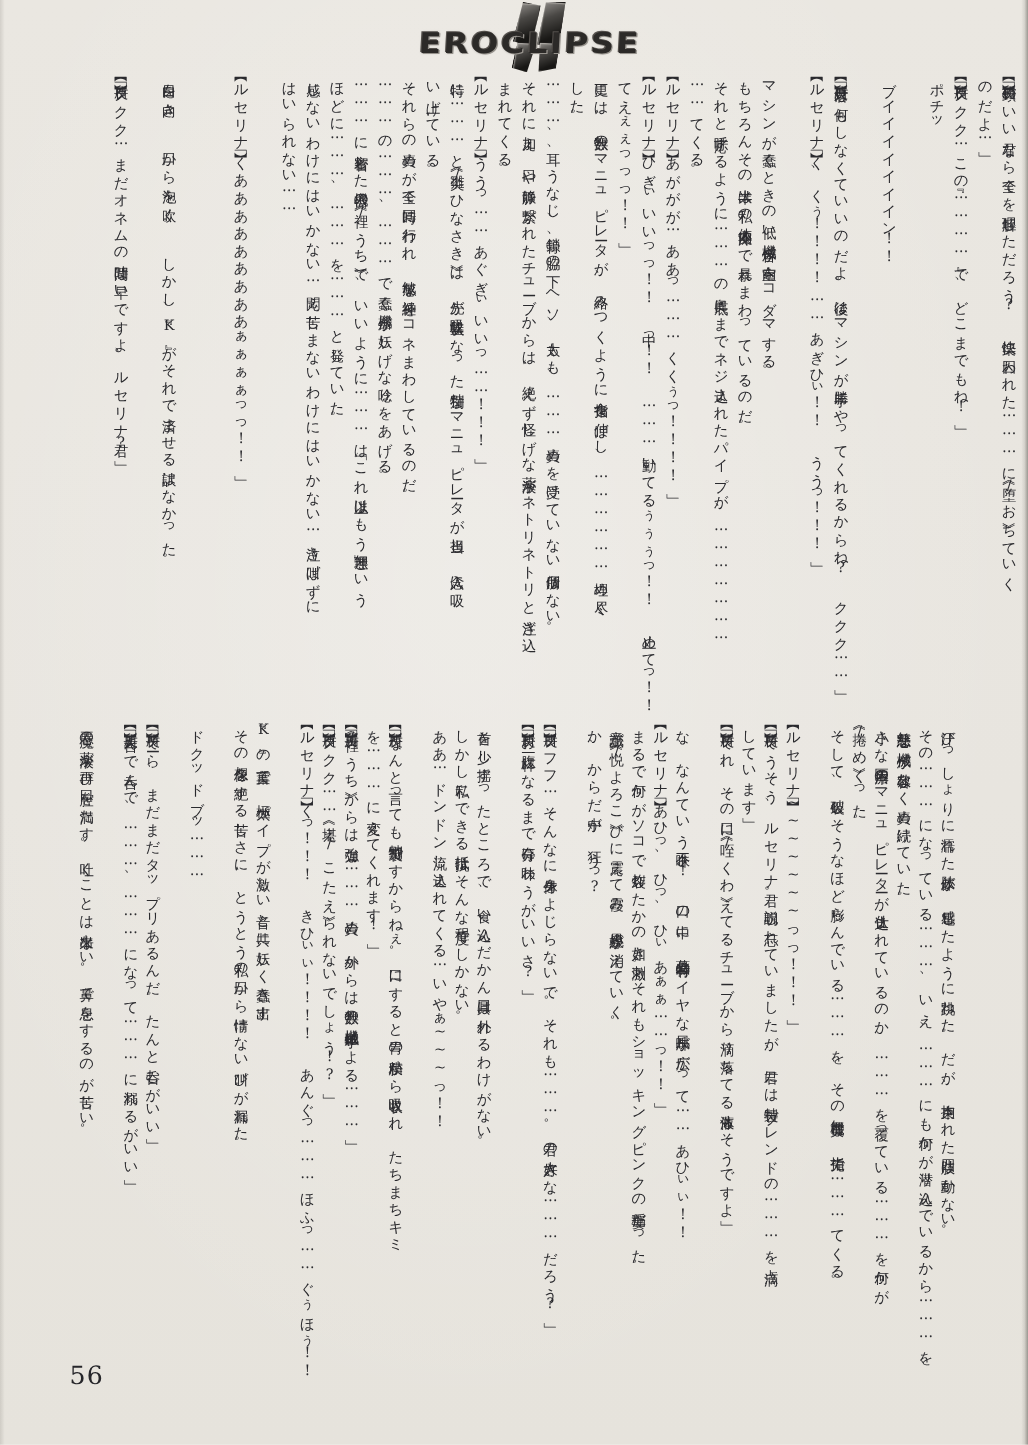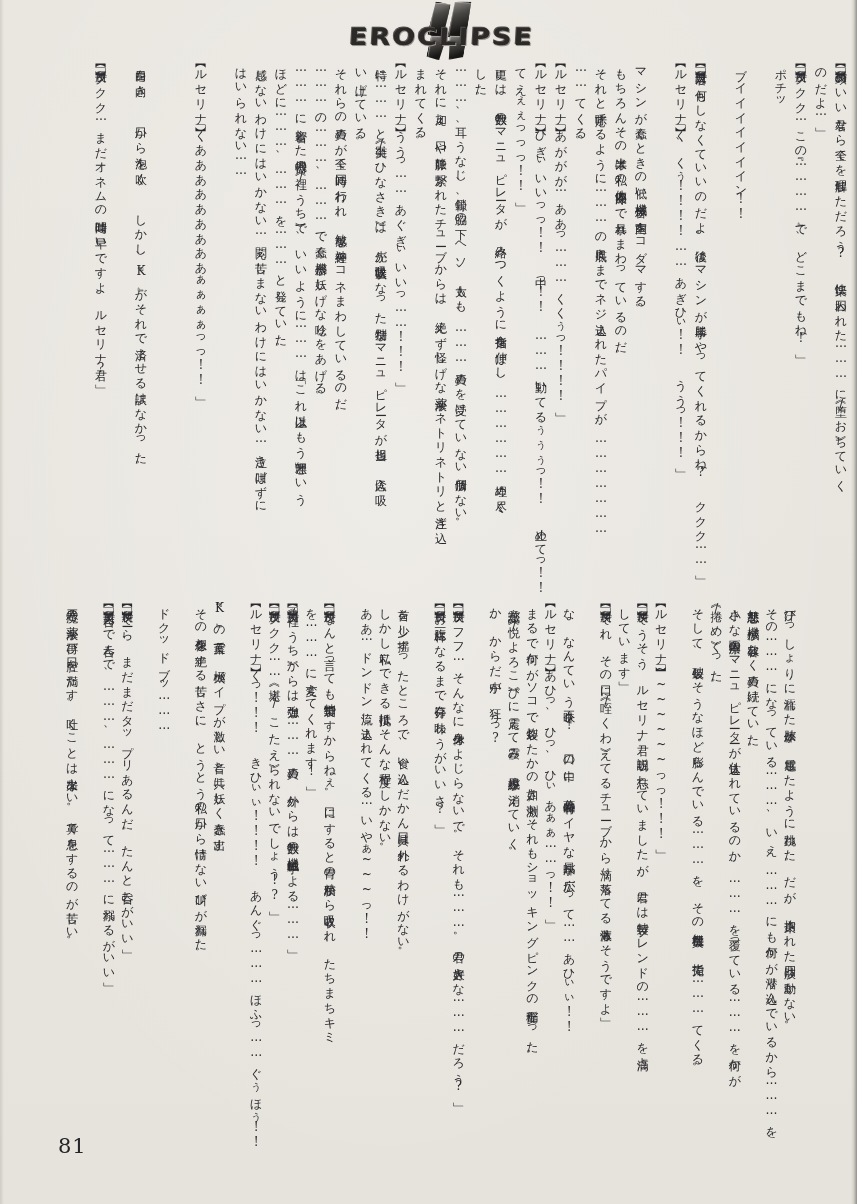--- a/index.html
+++ b/index.html
@@ -167,15 +167,15 @@
       <div class="tcol">その想像を絶する苦しさに、とうとう私の口から情けない叫びが漏れた。</div>
       <div class="tcol">　</div>
       <div class="tcol">ドクッドブッ………</div>
       <div class="tcol">　</div>
       <div class="tcol">【所長】「そーら、まだまだタップリあるんだ。たんと呑むがいい」</div>
       <div class="tcol">【所長】「呑んで呑んで、………、………になって………に溺れるがいい」</div>
       <div class="tcol">　</div>
       <div class="tcol">悪魔の薬液が再び口腔を満たす。吐くことは出来ない。鼻で息をするのが苦しい。</div>
     </div>
 
-  <div class="pagenum">81</div>
+  <div class="pagenum">56</div>
 
 </div>
 
 </body></html>

